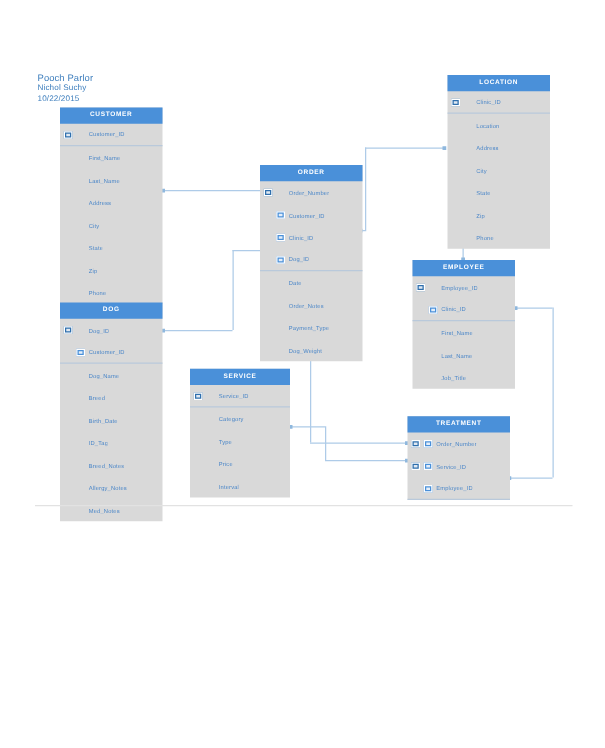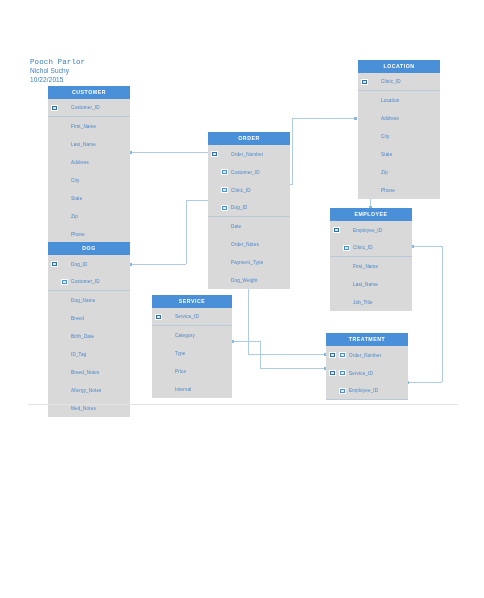--- a/index.html
+++ b/index.html
@@ -6,21 +6,21 @@
   body{
     width:484px;height:598px;background:#ffffff;
     font-family:"Liberation Sans", sans-serif;
     overflow:hidden;position:relative;
   }
   #canvas{position:absolute;left:0;top:0;width:484px;height:598px;}
 
   
   .doc-head{position:absolute;left:30px;top:58px;line-height:1.25;}
   .doc-head .t{font-size:6.5px;color:#3d7ebd;letter-spacing:.1px;white-space:nowrap;}
-  .doc-head .t.big{font-size:7.5px;font-family:Liberation Mono, monospace;}
+  .doc-head .t.big{font-size:7.5px;}
 
   
   .ent{position:absolute;background:#d9d9d9;box-sizing:border-box;}
   .ent .hdr{
     background:#4a90d9;color:#ffffff;
     font-size:5.2px;font-weight:bold;letter-spacing:.55px;
     text-align:center;height:13px;line-height:13px;
     white-space:nowrap;overflow:hidden;
   }
   .ent .rows{position:relative;}

